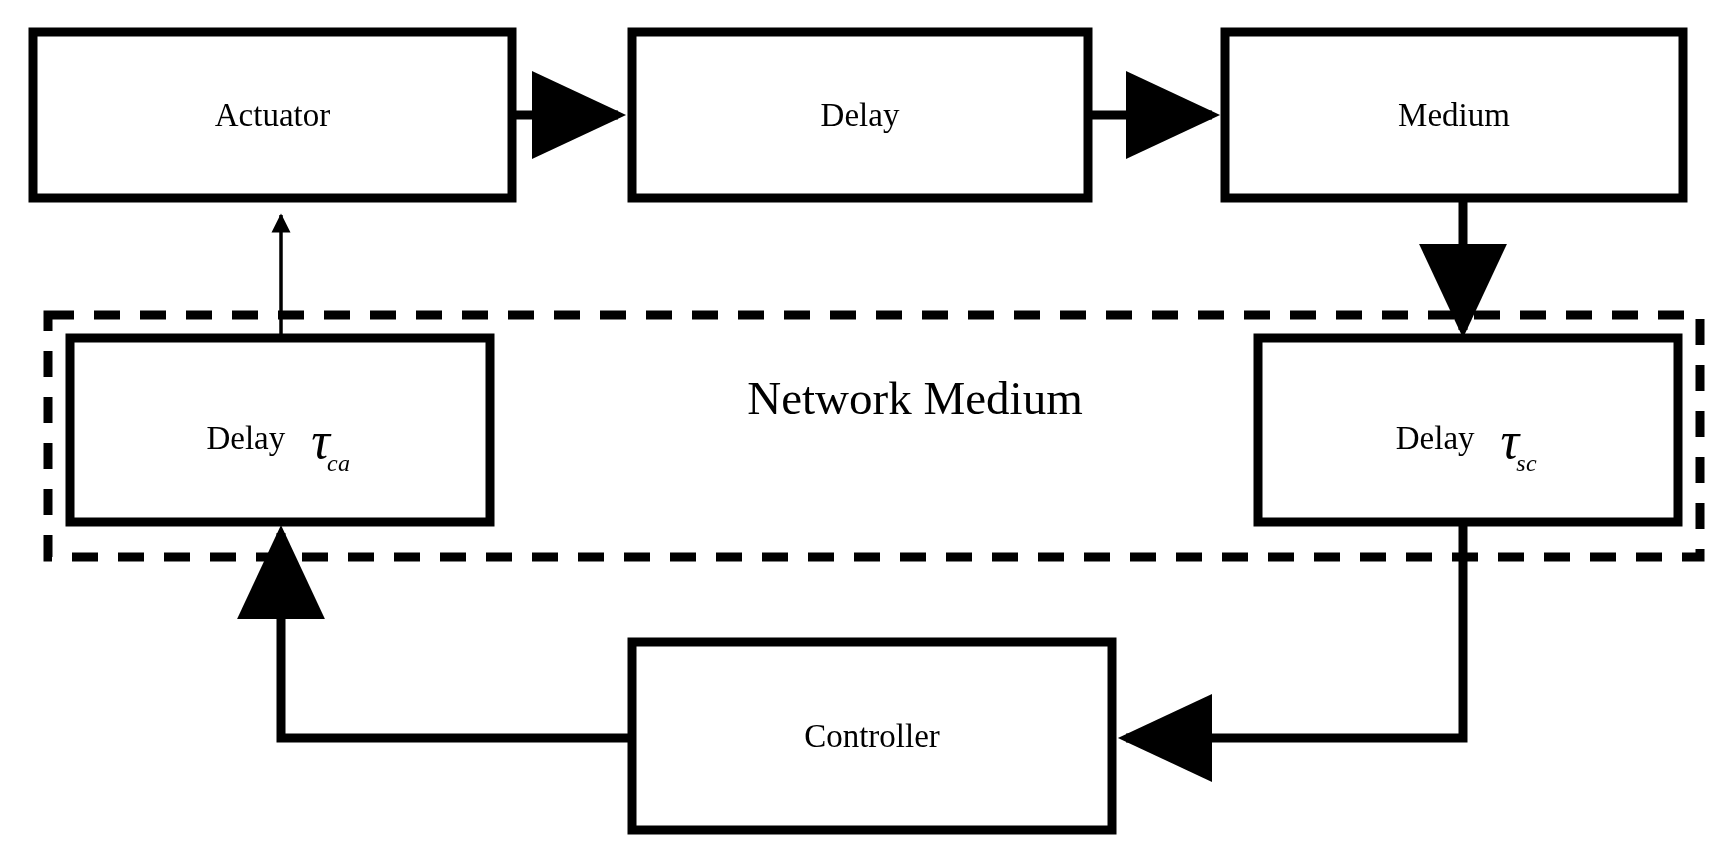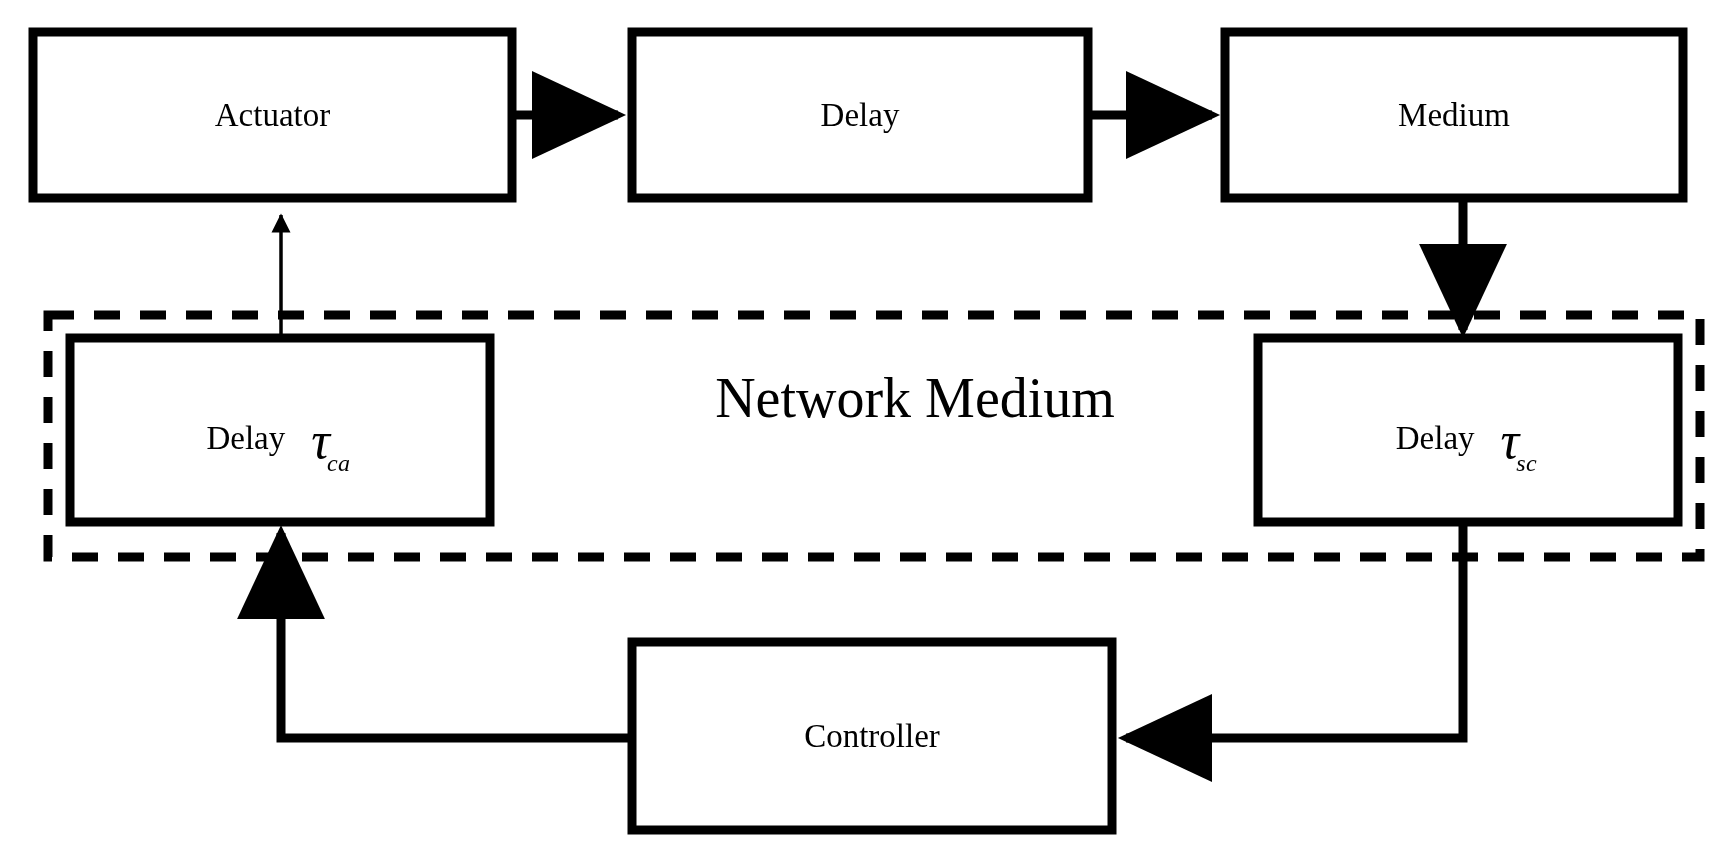--- a/index.html
+++ b/index.html
@@ -30,21 +30,21 @@
     align-items: center;
     justify-content: center;
     color: #000000;
     font-family: "Liberation Serif", "DejaVu Serif", serif;
     font-weight: 400;
     white-space: nowrap;
     pointer-events: none;
     line-height: 1;
   }
   .label-lg { font-size: 33px; }
-  .label-md { font-size: 56px; }
+  .label-md { font-size: 47px; }
   .tau-wrap {
     display: inline-flex;
     align-items: baseline;
     font-style: italic;
     font-size: 52px;
     margin-left: 26px;
     position: relative;
     top: 3px;
   }
   .tau-sub {

